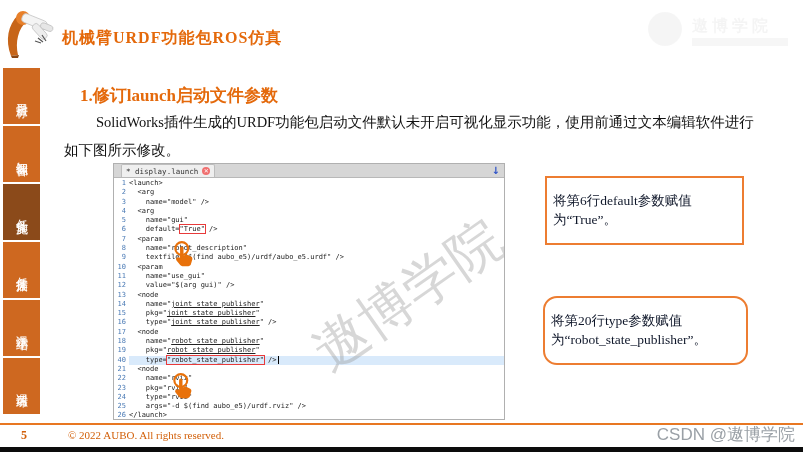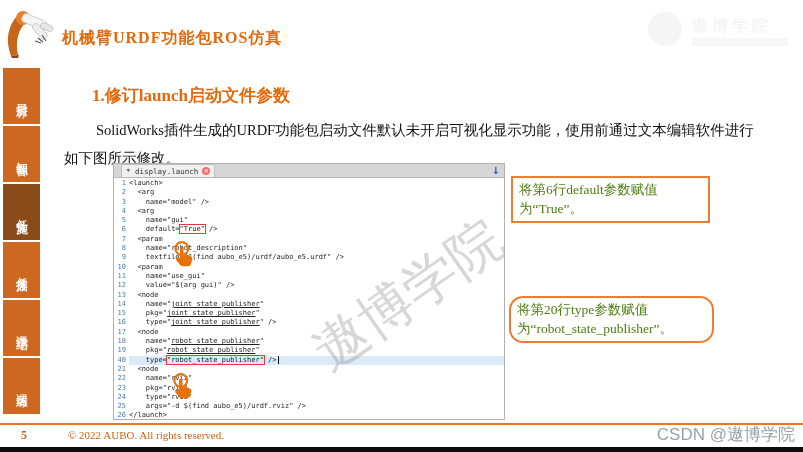--- a/index.html
+++ b/index.html
@@ -22,24 +22,24 @@
   
   .sidebar{position:absolute;left:3px;top:68px;width:37px;display:flex;flex-direction:column;gap:2px;}
   .side-item{
     height:56px;background:#ce6820;color:#fff;display:flex;align-items:center;justify-content:center;
     writing-mode:vertical-rl;text-orientation:upright;font-size:12px;letter-spacing:1px;
     font-family:"Liberation Serif","DejaVu Serif",serif;cursor:pointer;
   }
   .side-item.active{background:#8b4a1a;}
   
   .section-heading{
-    position:absolute;left:92px;top:84px;font-size:17px;font-weight:bold;color:#e4690b;white-space:nowrap;
+    position:absolute;left:80px;top:84px;font-size:17px;font-weight:bold;color:#e4690b;white-space:nowrap;
   }
   .body-paragraph{
-    position:absolute;left:64px;top:116px;width:700px;font-size:14.5px;line-height:28px;
+    position:absolute;left:64px;top:108px;width:700px;font-size:14.5px;line-height:28px;
     color:#111;text-indent:2.2em;
   }
   
   .editor{
     position:absolute;left:113px;top:163px;width:392px;height:257px;
     border:1px solid #b0b0b0;background:#fff;box-sizing:border-box;
     font-family:"DejaVu Sans Mono","Liberation Mono",monospace;
   }
   .tabbar{height:13px;background:#d6d6d6;border-bottom:1px solid #b8b8b8;display:flex;align-items:center;position:relative;}
   .tab{
@@ -66,22 +66,22 @@
   .editor-watermark{
     position:absolute;left:185px;top:150px;font-size:54px;color:rgba(150,150,150,.38);
     transform:rotate(-35deg);transform-origin:left top;white-space:nowrap;pointer-events:none;
     font-family:"Liberation Serif","DejaVu Serif",serif;
   }
   .hand-icon{position:absolute;width:26px;height:30px;pointer-events:none;}
   .hand1{left:58px;top:62px;}
   .hand2{left:57px;top:194px;}
   
   .callout{
-    position:absolute;border:2px solid #ed7d31;background:#fff;padding:3px 6px;
-    font-size:13.5px;line-height:1.38;color:#4d7c0f;
+    position:absolute;border:2px solid #ed7d31;background:#fff;padding:14px 6px;
+    font-size:13.5px;line-height:1.38;color:#0f172a;margin-left:34px;
   }
   .callout-1{left:511px;top:176px;width:183px;}
   .callout-2{left:509px;top:296px;width:189px;border-radius:14px;}
   
   .footer-rule{position:absolute;left:0;top:423px;width:803px;height:2px;background:#e87722;}
   .page-number{position:absolute;left:21px;top:428px;font-size:12px;font-weight:bold;color:#d2600a;}
   .copyright{position:absolute;left:46px;top:429px;font-size:11px;color:#d2600a;margin-left:22px;}
   .csdn-watermark{
     position:absolute;right:8px;top:423px;font-size:17px;color:#9aa0a6;
     font-family:"Liberation Sans","DejaVu Sans",sans-serif;white-space:nowrap;

